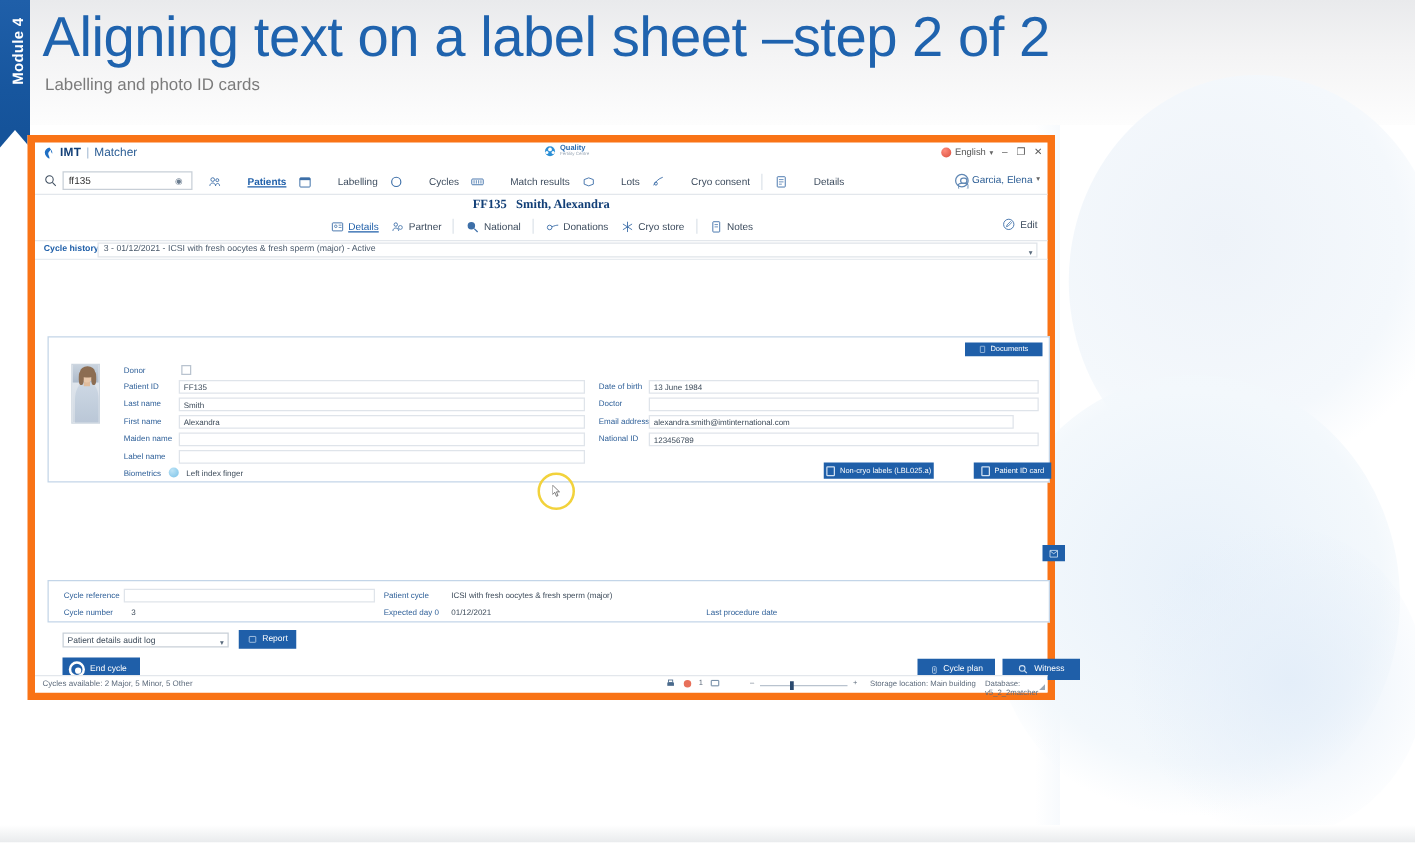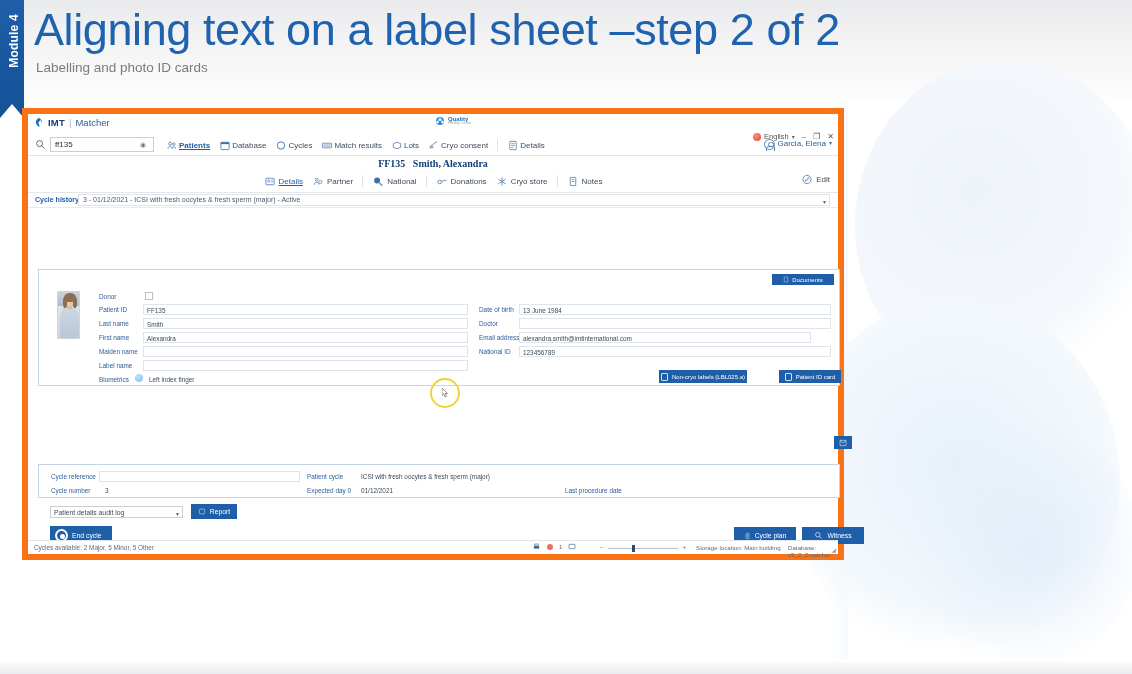--- a/index.html
+++ b/index.html
@@ -52,38 +52,38 @@
   .brand { position:absolute; left:6px; top:3px; display:flex; align-items:center; gap:3px; }
   .brand-mark { width:11px; height:11px; }
   .brand-imt { font-size:9.5px; font-weight:bold; color:#123f77; letter-spacing:.2px; }
   .brand-sep { font-size:9.5px; color:#9fb6d0; margin:0 1px; }
   .brand-matcher { font-size:9.5px; color:#2b5d94; }
 
   .quality { position:absolute; left:406px; top:1px; display:flex; align-items:center; gap:2px; }
   .quality-txt { font-size:6px; line-height:1.05; color:#2b6cb0; font-weight:bold; }
   .quality-sub { font-size:3.6px; color:#9aa7b5; font-weight:normal; display:block; }
 
-  .winctl { position:absolute; right:4px; top:18px; display:flex; align-items:center; gap:7px; }
+  .winctl { position:absolute; right:4px; top:3px; display:flex; align-items:center; gap:7px; }
   .lang { display:flex; align-items:center; gap:3px; font-size:7.5px; color:#555; }
   .globe { width:8px; height:8px; border-radius:50%;
            background:radial-gradient(circle at 35% 30%, #ff8a7a, #d94f3d); }
   .caret { font-size:6px; color:#666; }
   .wbtn { font-size:8px; color:#5a5a5a; }
 
   
   .searchrow { position:absolute; left:0; top:20px; width:100%; height:22px;
                border-bottom:1px solid #e3e7ec; display:flex; align-items:center; }
   .mag { position:absolute; left:7px; top:5px; }
   .searchbox { position:absolute; left:22px; top:3px; width:104px; height:15px;
                border:1px solid #c8cfd7; background:#fff; font-size:8px; color:#333;
                padding:0 14px 0 4px; line-height:13px; }
   .searchbox-clear { position:absolute; left:112px; top:7px; font-size:7px; color:#6b7d90; }
 
   .navitems { position:absolute; left:138px; top:0; height:22px; display:flex; align-items:center; gap:9px; }
-  .navitem { display:flex; align-items:center; gap:1px; font-size:8px; color:#3d4c5e; white-space:nowrap; }
+  .navitem { display:flex; align-items:center; gap:20px; font-size:8px; color:#3d4c5e; white-space:nowrap; }
   .navitem.active span.lbl { color:#1f5fa9; text-decoration:underline; font-weight:bold; }
   .nav-ic { width:12px; height:11px; display:block; }
   .nav-divider { width:1px; height:13px; background:#dde3ea; }
 
   .user { position:absolute; right:6px; top:5px; display:flex; align-items:flex-start; gap:3px;
           font-size:8px; color:#2b5d94; }
   .user-circle { width:11px; height:11px; border-radius:50%; border:1px solid #5f87b4; position:relative; }
   .user-circle::before { content:""; position:absolute; left:3.4px; top:1.6px; width:3.6px; height:3.6px;
                          border-radius:50%; border:1px solid #5f87b4; }
   .user-circle::after { content:""; position:absolute; left:1.9px; top:6.2px; width:6.6px; height:3.6px;
@@ -272,21 +272,21 @@
           <path d="M3 19c0-3 2.4-5 5-5s5 2 5 5" fill="none" stroke="#3d6fa8" stroke-width="1.6"></path>
           <path d="M13 19c0-2.6 1.6-4.2 3.6-4.2S20 16.4 20 19" fill="none" stroke="#3d6fa8" stroke-width="1.6"></path>
         </svg>
         <span class="lbl">Patients</span>
       </div>
       <div class="navitem">
         <svg class="nav-ic" viewBox="0 0 24 24">
           <rect x="3" y="5" width="18" height="16" rx="1.5" fill="none" stroke="#3d6fa8" stroke-width="1.7"></rect>
           <rect x="3" y="5" width="18" height="4" fill="#3d6fa8"></rect>
         </svg>
-        <span class="lbl">Database</span>
+        <span class="lbl">Labelling</span>
       </div>
       <div class="navitem">
         <svg class="nav-ic" viewBox="0 0 24 24">
           <circle cx="12" cy="12" r="8" fill="none" stroke="#3d6fa8" stroke-width="2"></circle>
         </svg>
         <span class="lbl">Cycles</span>
       </div>
       <div class="navitem">
         <svg class="nav-ic" viewBox="0 0 24 24">
           <rect x="2" y="7" width="20" height="10" rx="1.5" fill="none" stroke="#3d6fa8" stroke-width="1.6"></rect>

